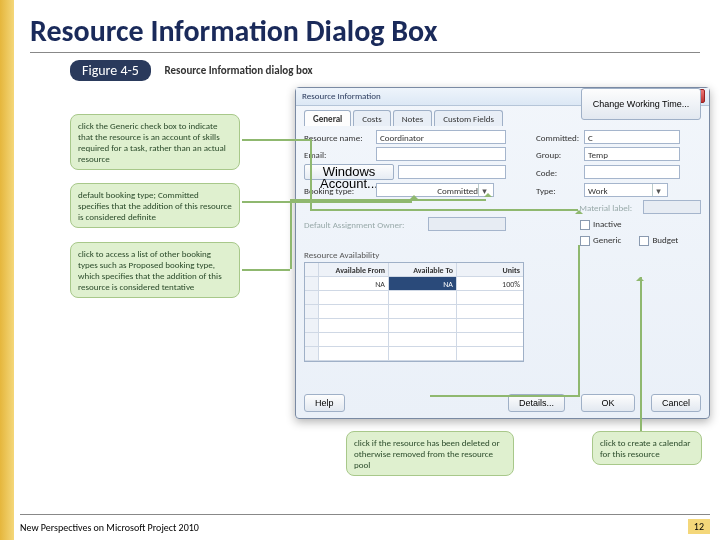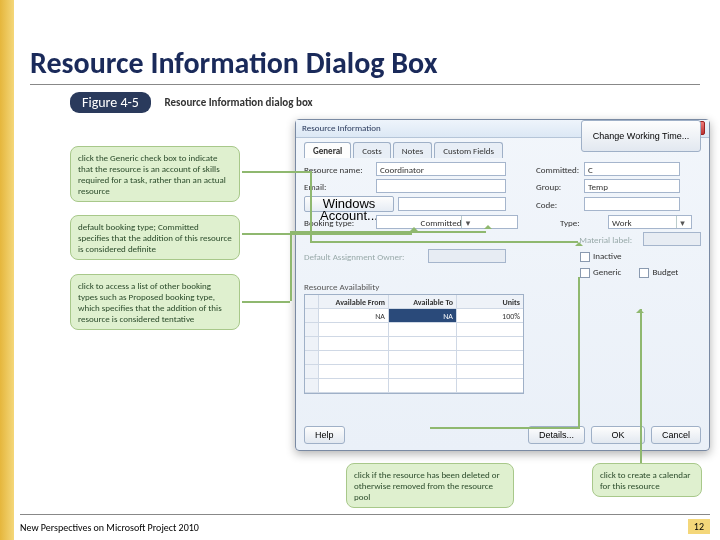--- a/index.html
+++ b/index.html
@@ -1,18 +1,18 @@
 <!DOCTYPE html>
 <html><head>
 <meta charset="utf-8">
 <style>
   * { box-sizing: border-box; margin: 0; padding: 0; }
   body { width: 720px; height: 540px; background: #fff; font-family: Calibri, Arial, sans-serif; position: relative; overflow: hidden; }
   .gold-stripe { position: absolute; left: 0; top: 0; width: 14px; height: 100%; background: linear-gradient(to right, #e5b63c, #f4d77a); }
-  .slide { padding: 12px 20px 0 30px; margin-top: 32px; }
+  .slide { padding: 12px 20px 0 30px; }
   .title { font-size: 30px; font-weight: bold; color: #1a2a5a; margin-bottom: 3px; }
   .title-rule { border: none; border-top: 1px solid #888; margin-bottom: 6px; }
   .figure-area { position: relative; }
   .fig-label { position: absolute; left: 40px; top: 0; }
   .fig-tag { display: inline-block; background: #2a3a5c; color: #fff; font-size: 14px; padding: 2px 12px; border-radius: 9px; vertical-align: middle; }
   .fig-caption { display: inline-block; font-size: 11px; font-weight: bold; color: #333; margin-left: 10px; vertical-align: middle; }
   .dialog { position: absolute; left: 265px; top: 28px; width: 415px; height: 332px; background: linear-gradient(#f2f6fb,#eaf0f8); border: 1px solid #7a8aa3; border-radius: 4px; box-shadow: 0 3px 10px rgba(0,0,0,0.3); font-size: 9px; color: #333; }
   .dlg-titlebar { height: 18px; background: linear-gradient(#eef4fb,#dce8f5); border-bottom: 1px solid #b5c5d8; position: relative; padding: 2px 6px; font-size: 9px; color: #2a3a5c; }
   .close-btn { position: absolute; right: 4px; top: 1px; width: 30px; height: 14px; background: linear-gradient(#e77,#b33); border: 1px solid #922; border-radius: 2px; color: #fff; text-align: center; line-height: 12px; font-size: 10px; }
   .dlg-body { padding: 4px 8px 6px 8px; }
@@ -94,21 +94,21 @@
 
         <div class="form-row">
           <button class="btn-small" style="width:90px;margin-left:0">Windows Account...</button>
           <span class="inp" style="width:108px"></span>
           <span class="lbl" style="width:44px;margin-left:26px">Code:</span>
           <span class="inp" style="width:96px"></span>
         </div>
 
         <div class="form-row">
           <span class="lbl">Booking type:</span>
-          <span class="inp" style="width:142px;display:flex;justify-content:center">
+          <span class="inp" style="width:118px;display:flex;justify-content:flex-end">
             <span>Committed</span>
             <span class="dd-arrow">▾</span>
           </span>
           <span class="lbl" style="width:44px;margin-left:38px">Type:</span>
           <span class="inp" style="width:84px;display:flex;justify-content:space-between">
             <span>Work</span>
             <span class="dd-arrow">▾</span>
           </span>
         </div>
 
@@ -176,21 +176,21 @@
                 <div class="at-cell c2"></div>
                 <div class="at-cell c3"></div>
               </div>
           </div>
           <button class="btn cwbtn" style="width:120px;height:32px;top:0">Change Working Time...</button>
         </div>
 
       </div>
       <div class="dlg-footer">
         <button class="btn">Help</button>
-        <div style="display:flex;gap:6px">
+        <div style="display:flex;gap:16px">
           <button class="btn">Details...</button>
           <button class="btn" style="width:54px">OK</button>
           <button class="btn">Cancel</button>
         </div>
       </div>
     </div>
 
     <div class="callout" style="left:40px; top:55px; width:170px">click the Generic check box to indicate that the resource is an account of skills required for a task, rather than an actual resource</div>
     <div class="callout-line h" style="left:212px; top:80px; width:68px"></div>
     <div class="callout-line v" style="left:280px; top:80px; height:70px"></div>

